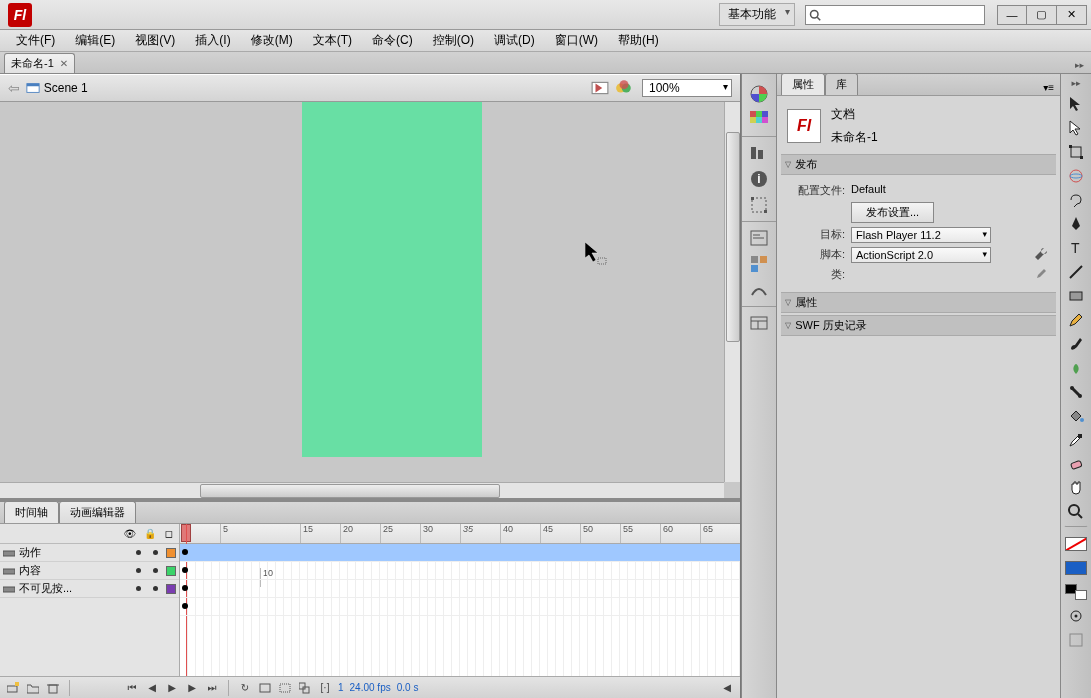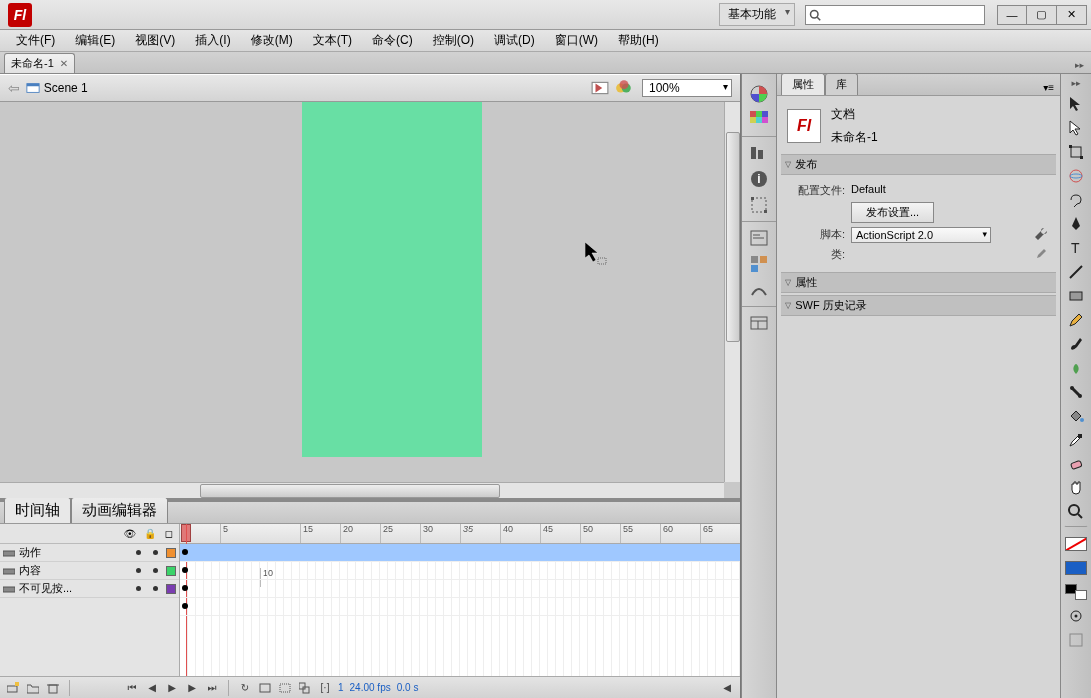--- a/index.html
+++ b/index.html
@@ -47,21 +47,21 @@
 .canvas { width:180px; height:355px; background:#68dfa4; margin-top:0; margin-left:60px;}
 .vscroll { position:absolute; right:0; top:0; bottom:16px; width:16px; background:#e4e4e4; border-left:1px solid #aaa;}
 .vscroll-thumb { position:absolute; top:30px; width:14px; left:1px; height:210px; background:linear-gradient(90deg,#eee,#ccc); border:1px solid #999; border-radius:2px;}
 .hscroll { position:absolute; left:0; right:16px; bottom:0; height:16px; background:#e4e4e4; border-top:1px solid #aaa;}
 .hscroll-thumb { position:absolute; left:200px; top:1px; height:14px; width:300px; background:linear-gradient(#eee,#ccc); border:1px solid #999; border-radius:2px;}
 .cursor-arrow { position:absolute; left:585px; top:140px; pointer-events:none; }
 
 
 .tl-panel { height:200px; background:#d6d6d6; border-top:4px solid #8a8a8a;}
 .tl-tabs { height:22px; background:linear-gradient(#d8d8d8,#c6c6c6); display:flex; align-items:flex-end; padding:0 4px; border-bottom:1px solid #999;}
-.tl-tab { padding:3px 10px; border:1px solid #888; border-bottom:none; background:linear-gradient(#ececec,#dcdcdc); margin-right:0; font-size:15px; border-radius:3px 3px 0 0; cursor:pointer;}
+.tl-tab { padding:3px 10px; border:1px solid #888; border-bottom:none; background:linear-gradient(#ececec,#dcdcdc); margin-right:0; font-size:11px; border-radius:3px 3px 0 0; cursor:pointer;}
 .tl-tab.active { background:#e8e8e8;}
 .tl-body { display:flex; height:calc(100% - 22px - 22px); background:#e4e4e4;}
 .layers { width:180px; border-right:1px solid #aaa; background:#e4e4e4; display:flex; flex-direction:column;}
 .lyr-head { height:20px; display:flex; align-items:center; justify-content:flex-end; gap:8px; padding-right:6px; border-bottom:1px solid #bbb;}
 .lyr-head span { font-size:10px;}
 .layer { height:18px; display:flex; align-items:center; padding:0 3px; gap:4px; border-bottom:1px solid #d0d0d0;}
 .layer.selected { background:#4b8de0; color:#fff;}
 .layer .lyr-ico { width:12px; height:12px; flex:none;}
 .layer .lyr-name { flex:1; font-size:11px; white-space:nowrap; overflow:hidden; text-overflow:ellipsis;}
 .layer .dot { width:5px; height:5px; border-radius:50%; background:#333; margin:0 4px;}
@@ -449,20 +449,24 @@
           <div class="sect-body">
             <div class="row">
               <span class="lbl">配置文件:</span>
               <span>Default</span>
             </div>
             <div class="row">
                 <span class="lbl"></span>
                 <button class="btn">发布设置...</button>
               </div>
             <div class="row">
+              <span class="lbl">目标:</span>
+              <div class="sel">Flash Player 11.2</div>
+            </div>
+            <div class="row">
               <span class="lbl">脚本:</span>
               <div class="sel">ActionScript 2.0</div>
               <span class="wrench">
                   <svg viewBox="0 0 14 14">
                     <path d="M10 1 a3 3 0 1 0 3 3 L9 8 L4 13 L1 10 L6 5 Z" fill="#555"></path>
                   </svg>
                 </span>
             </div>
             <div class="row">
               <span class="lbl">类:</span>

